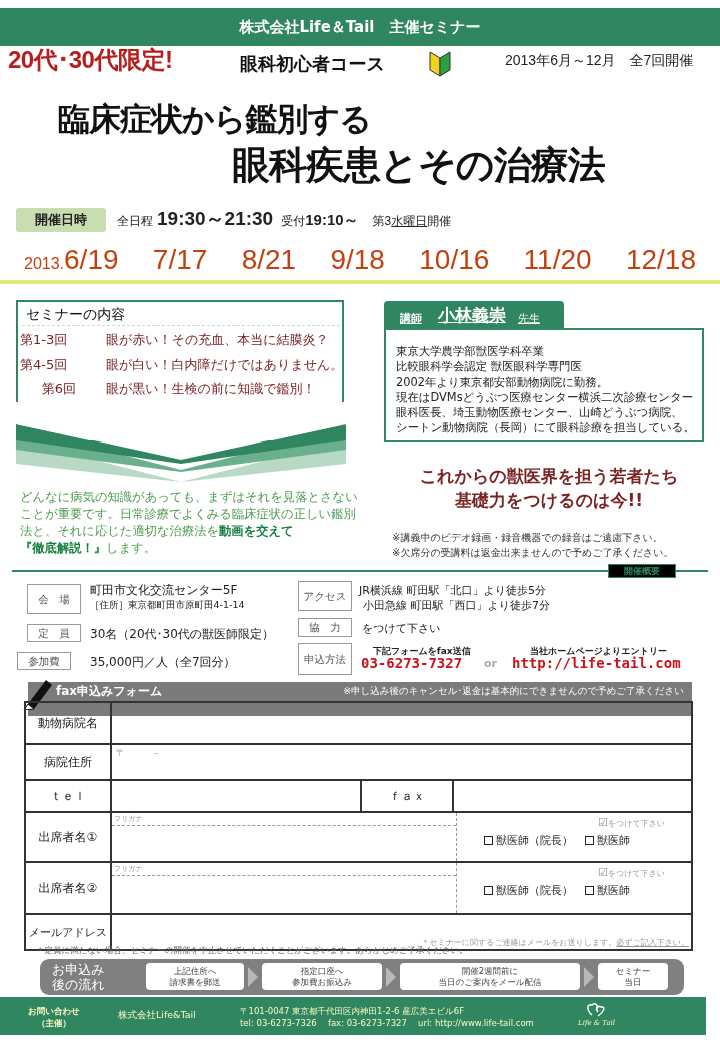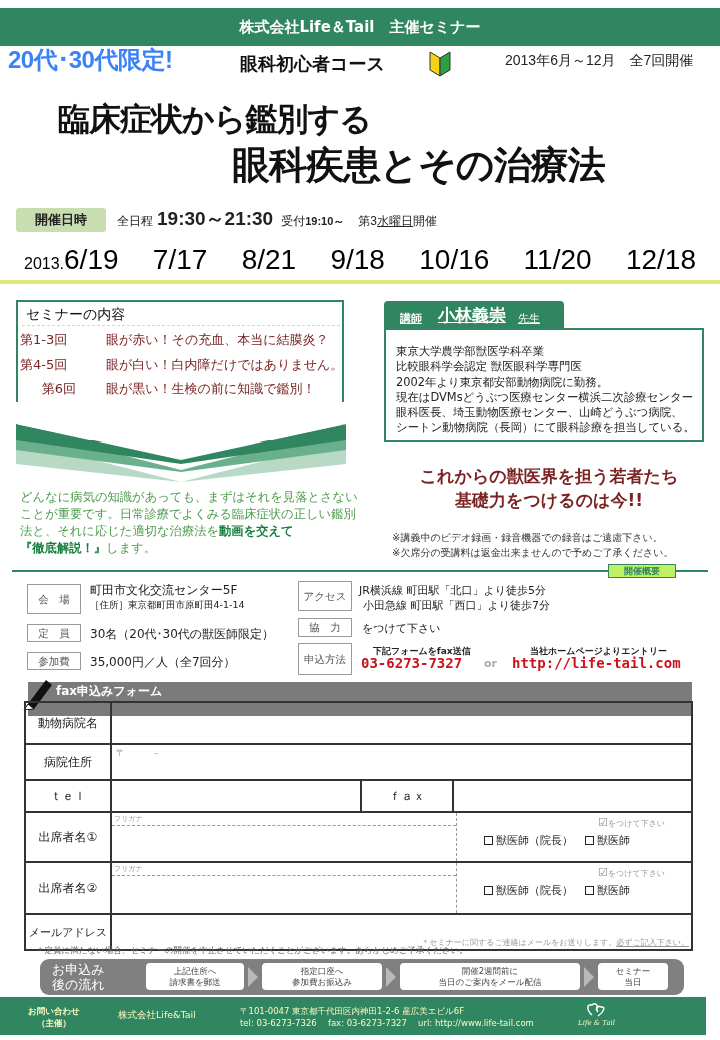--- a/index.html
+++ b/index.html
@@ -1,50 +1,50 @@
 <!DOCTYPE html>
 <html><head>
 <meta charset="utf-8">
 <style>
   * { box-sizing: border-box; margin: 0; padding: 0; }
   body { width: 720px; height: 1040px; background: #ffffff; font-family: "DejaVu Sans", sans-serif; position: relative; overflow: hidden; color: #222; }
   .abs { position: absolute; }
   .topbar { left: 0; top: 8px; width: 720px; height: 38px; background: #2f8660; color: #fff; font-size: 15px; font-weight: bold; text-align: center; line-height: 38px; }
-  .tagline { left: 8px; top: 44px; font-size: 24px; font-weight: bold; color: #3b82f6; font-family: "Liberation Sans", sans-serif; letter-spacing: -0.5px; }
+  .tagline { left: 8px; top: 44px; font-size: 24px; font-weight: bold; color: #b91c1c; font-family: "Liberation Sans", sans-serif; letter-spacing: -0.5px; }
   .course { left: 240px; top: 52px; font-size: 18px; font-weight: bold; color: #111; }
   .leaf { left: 428px; top: 48px; width: 24px; height: 30px; }
   .period { left: 505px; top: 52px; font-size: 14px; color: #222; font-family: "Liberation Sans", sans-serif; }
   .title1 { left: 58px; top: 98px; font-size: 32px; font-weight: bold; color: #111; letter-spacing: -1px; }
   .title2 { left: 232px; top: 140px; font-size: 38px; font-weight: bold; color: #111; letter-spacing: -1px; }
   .datebadge { left: 16px; top: 208px; width: 90px; height: 24px; background: #c8ddb0; border-radius: 3px; font-size: 13px; font-weight: bold; text-align: center; line-height: 24px; color: #222; }
   .timeline { left: 117px; top: 206px; font-size: 12px; color: #222; white-space: nowrap; font-family: "Liberation Sans", sans-serif; }
   .timeline .big { font-size: 19px; font-weight: bold; margin: 0 8px 0 4px; }
-  .timeline .mid { font-size: 11px; font-weight: bold; margin-right: 14px; }
+  .timeline .mid { font-size: 15px; font-weight: bold; margin-right: 14px; }
   .timeline u { text-decoration: underline; }
-  .dates { left: 24px; top: 244px; width: 672px; display: flex; justify-content: space-between; align-items: baseline; font-family: "Liberation Sans", sans-serif; font-size: 28px; color: #000000; }
+  .dates { left: 24px; top: 244px; width: 672px; display: flex; justify-content: space-between; align-items: baseline; font-family: "Liberation Sans", sans-serif; font-size: 28px; color: #c2410c; }
   .dates .yr { font-size: 16px; }
   .yline { left: 0; top: 280px; width: 720px; height: 4px; background: #dfe87a; }
   .seminar-box { left: 16px; top: 300px; width: 328px; height: 142px; border: 2px solid #2f8660; background: #fff; }
   .seminar-title { left: 26px; top: 306px; font-size: 14px; color: #111; }
   .dashline { left: 22px; top: 325px; width: 318px; border-top: 1px dashed #cfd8d0; }
   .item { left: 20px; font-size: 13px; color: #7a2323; white-space: nowrap; }
   .item .no { display: inline-block; width: 78px; text-align: right; margin-right: 14px; }
   .chev { left: 16px; top: 402px; width: 330px; height: 80px; }
   .desc { left: 20px; top: 489px; width: 340px; font-size: 12.3px; line-height: 17px; color: #4e9a4e; }
   .desc b { color: #15803d; }
   .lect-tab { left: 384px; top: 301px; width: 180px; height: 28px; background: #2f8660; border-radius: 4px 4px 0 0; color: #fff; }
   .lect-tab .l1 { position: absolute; left: 16px; top: 10px; font-size: 11px; font-weight: bold; text-decoration: underline; }
   .lect-tab .l2 { position: absolute; left: 54px; top: 3px; font-size: 17px; font-weight: bold; text-decoration: underline; }
   .lect-tab .l3 { position: absolute; left: 134px; top: 10px; font-size: 11px; font-weight: normal; text-decoration: underline; }
   .lect-box { left: 384px; top: 328px; width: 320px; height: 114px; border: 2px solid #2f8660; background: #fff; }
   .lect-body { left: 396px; top: 344px; font-size: 11.4px; line-height: 15.3px; color: #222; white-space: nowrap; }
   .slogan { left: 384px; top: 464px; width: 330px; text-align: center; font-size: 17px; font-weight: bold; line-height: 24px; color: #7a2323; }
   .notes { left: 392px; top: 530px; font-size: 10px; line-height: 15px; color: #333; white-space: nowrap; }
   .sumline { left: 12px; top: 570px; width: 696px; border-top: 2px solid #2f8660; }
-  .sumtag { left: 608px; top: 564px; width: 68px; height: 14px; background: #bef264; border: 1px solid #2f8660; font-size: 9px; font-weight: bold; color: #2f8660; text-align: center; line-height: 12px; }
+  .sumtag { left: 608px; top: 564px; width: 68px; height: 14px; background: #000000; border: 1px solid #2f8660; font-size: 9px; font-weight: bold; color: #2f8660; text-align: center; line-height: 12px; }
   .lbl { border: 1px solid #999; background: #fff; font-size: 10.5px; color: #555; text-align: center; }
   .val { font-size: 12px; color: #222; white-space: nowrap; }
   .tiny { font-size: 9px; color: #222; font-weight: bold; white-space: nowrap; }
   .red { color: #c8141a; font-weight: bold; font-family: "DejaVu Sans Mono", monospace; font-size: 14px; white-space: nowrap; }
   .orword { color: #aaa; font-size: 11px; font-weight: bold; }
   .formbar { left: 28px; top: 682px; width: 664px; height: 34px; background: #7b7b7b; color: #fff; }
   .formbar .t { position: absolute; left: 28px; top: 1px; font-size: 12px; font-weight: bold; }
   .formbar .n { position: absolute; right: 8px; top: 3px; font-size: 9.5px; color: #fff; }
   .pencil { left: 20px; top: 674px; width: 36px; height: 36px; }
   table.form { position: absolute; left: 24px; top: 701px; width: 669px; border-collapse: collapse; font-size: 12px; }
@@ -138,37 +138,38 @@
 </div>
 
 <div class="abs sumline"></div>
 <div class="abs sumtag">開催概要</div>
 
 <div class="abs lbl" style="left:27px;top:584px;width:54px;height:30px;line-height:28px">会　場</div>
 <div class="abs val" style="left:90px;top:582px">町田市文化交流センター5F</div>
 <div class="abs val" style="left:90px;top:599px;font-size:9.5px">［住所］東京都町田市原町田4-1-14</div>
 <div class="abs lbl" style="left:27px;top:624px;width:54px;height:18px;line-height:16px">定　員</div>
 <div class="abs val" style="left:90px;top:626px">30名（20代･30代の獣医師限定）</div>
-<div class="abs lbl" style="left:27px;top:652px;width:54px;height:18px;line-height:16px">参加費</div>
+<div class="abs lbl" style="left:17px;top:652px;width:54px;height:18px;line-height:16px">参加費</div>
 <div class="abs val" style="left:90px;top:654px">35,000円／人（全7回分）</div>
 
 <div class="abs lbl" style="left:298px;top:581px;width:54px;height:30px;line-height:28px">アクセス</div>
 <div class="abs val" style="left:359px;top:583px;font-size:11px">JR横浜線 町田駅「北口」より徒歩5分</div>
 <div class="abs val" style="left:363px;top:598px;font-size:11px">小田急線 町田駅「西口」より徒歩7分</div>
 <div class="abs lbl" style="left:298px;top:618px;width:54px;height:19px;line-height:17px">協　力</div>
 <div class="abs val" style="left:362px;top:621px;font-size:11px">をつけて下さい</div>
 <div class="abs lbl" style="left:298px;top:643px;width:54px;height:32px;line-height:30px">申込方法</div>
 <div class="abs tiny" style="left:373px;top:645px">下記フォームをfax送信</div>
 <div class="abs red" style="left:361px;top:655px">03-6273-7327</div>
 <div class="abs orword" style="left:484px;top:657px">or</div>
 <div class="abs tiny" style="left:530px;top:645px">当社ホームページよりエントリー</div>
 <div class="abs red" style="left:512px;top:655px">http://life-tail.com</div>
 
 <div class="abs formbar">
   <span class="t">fax申込みフォーム</span>
+  <span class="n">※申し込み後のキャンセル･返金は基本的にできませんので予めご了承ください</span>
 </div>
 <svg class="abs pencil" viewBox="0 0 36 36">
   <polygon points="8,30 26,6 32,11 14,35" fill="#111"></polygon>
   <polygon points="8,30 14,35 4,36" fill="#fff" stroke="#111" stroke-width="1"></polygon>
 </svg>
 
 <table class="form">
   <tbody>
       <tr style="height:42px">
     <td class="h">動物病院名</td>

